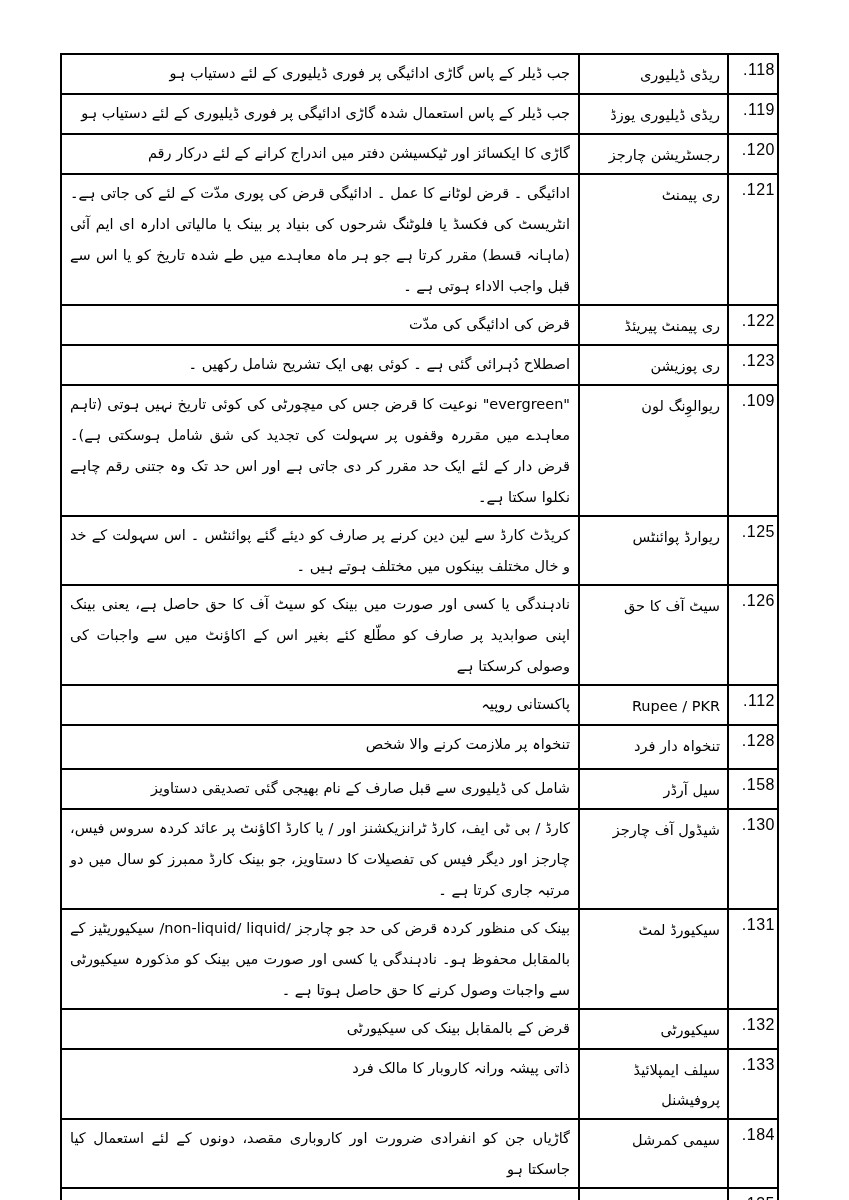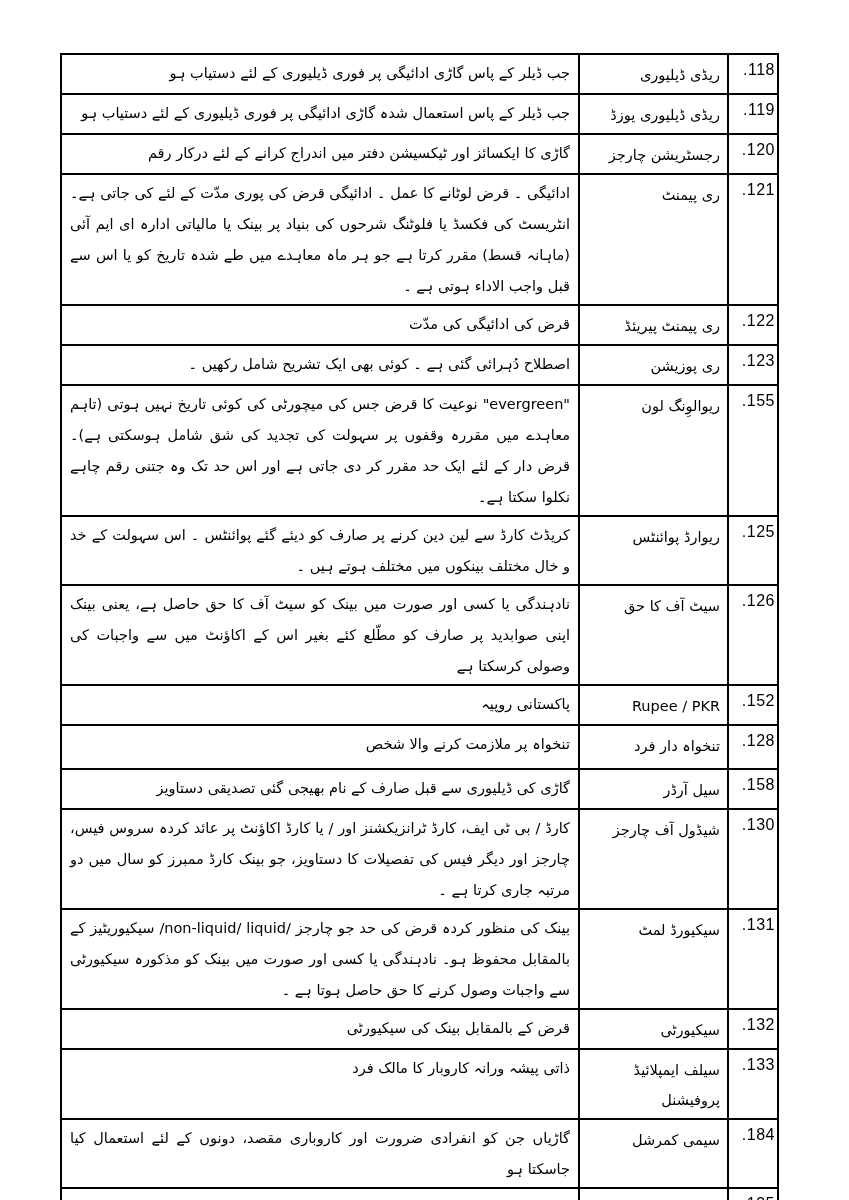--- a/index.html
+++ b/index.html
@@ -89,48 +89,48 @@
           <td class="num-cell">122.</td>
           <td class="term-cell">ری پیمنٹ پیریئڈ</td>
           <td class="def-cell">قرض کی ادائیگی کی مدّت</td>
         </tr>
         <tr style="height: 38px;">
           <td class="num-cell">123.</td>
           <td class="term-cell">ری پوزیشن</td>
           <td class="def-cell">اصطلاح دُہرائی گئی ہے ۔ کوئی بھی ایک تشریح شامل رکھیں ۔</td>
         </tr>
         <tr style="height: 97px;">
-          <td class="num-cell">155.</td>
+          <td class="num-cell">109.</td>
           <td class="term-cell">ریوالوِنگ لون</td>
           <td class="def-cell">"evergreen" نوعیت کا قرض جس کی میچورٹی کی کوئی تاریخ نہیں ہوتی (تاہم معاہدے میں مقررہ وقفوں پر سہولت کی تجدید کی شق شامل ہوسکتی ہے)۔ قرض دار کے لئے ایک حد مقرر کر دی جاتی ہے اور اس حد تک وہ جتنی رقم چاہے نکلوا سکتا ہے۔</td>
         </tr>
         <tr style="height: 68px;">
           <td class="num-cell">125.</td>
           <td class="term-cell">ریوارڈ پوائنٹس</td>
           <td class="def-cell">کریڈٹ کارڈ سے لین دین کرنے پر صارف کو دیئے گئے پوائنٹس ۔ اس سہولت کے خد و خال مختلف بینکوں میں مختلف ہوتے ہیں ۔</td>
         </tr>
         <tr style="height: 68px;">
           <td class="num-cell">126.</td>
           <td class="term-cell">سیٹ آف کا حق</td>
           <td class="def-cell">نادہندگی یا کسی اور صورت میں بینک کو سیٹ آف کا حق حاصل ہے، یعنی بینک اپنی صوابدید پر صارف کو مطّلع کئے بغیر اس کے اکاؤنٹ میں سے واجبات کی وصولی کرسکتا ہے</td>
         </tr>
         <tr style="height: 35px;">
-          <td class="num-cell">152.</td>
+          <td class="num-cell">112.</td>
           <td class="term-cell">Rupee / PKR</td>
           <td class="def-cell">پاکستانی روپیہ</td>
         </tr>
         <tr style="height: 44px;">
           <td class="num-cell">128.</td>
           <td class="term-cell">تنخواہ دار فرد</td>
           <td class="def-cell">تنخواہ پر ملازمت کرنے والا شخص</td>
         </tr>
         <tr style="height: 36px;">
           <td class="num-cell">158.</td>
           <td class="term-cell">سیل آرڈر</td>
-          <td class="def-cell">گاڑی کی ڈیلیوری سے قبل صارف کے نام بھیجی گئی تصدیقی دستاویز</td>
+          <td class="def-cell">شامل کی ڈیلیوری سے قبل صارف کے نام بھیجی گئی تصدیقی دستاویز</td>
         </tr>
         <tr style="height: 70px;">
           <td class="num-cell">130.</td>
           <td class="term-cell">شیڈول آف چارجز</td>
           <td class="def-cell">کارڈ / بی ٹی ایف، کارڈ ٹرانزیکشنز اور / یا کارڈ اکاؤنٹ پر عائد کردہ سروس فیس، چارجز اور دیگر فیس کی تفصیلات کا دستاویز، جو بینک کارڈ ممبرز کو سال میں دو مرتبہ جاری کرتا ہے ۔</td>
         </tr>
         <tr style="height: 67px;">
           <td class="num-cell">131.</td>
           <td class="term-cell">سیکیورڈ لمٹ</td>
           <td class="def-cell">بینک کی منظور کردہ قرض کی حد جو چارجز /non-liquid/ liquid/ سیکیوریٹیز کے بالمقابل محفوظ ہو۔ نادہندگی یا کسی اور صورت میں بینک کو مذکورہ سیکیورٹی سے واجبات وصول کرنے کا حق حاصل ہوتا ہے ۔</td>

